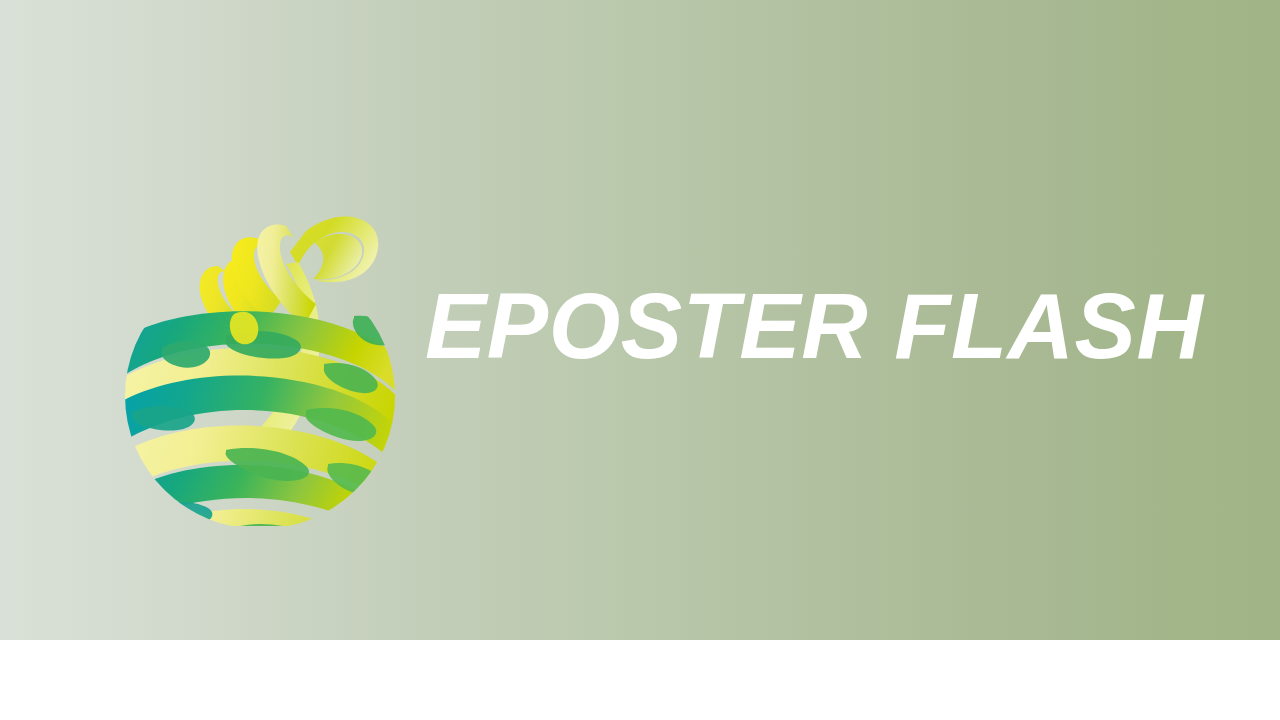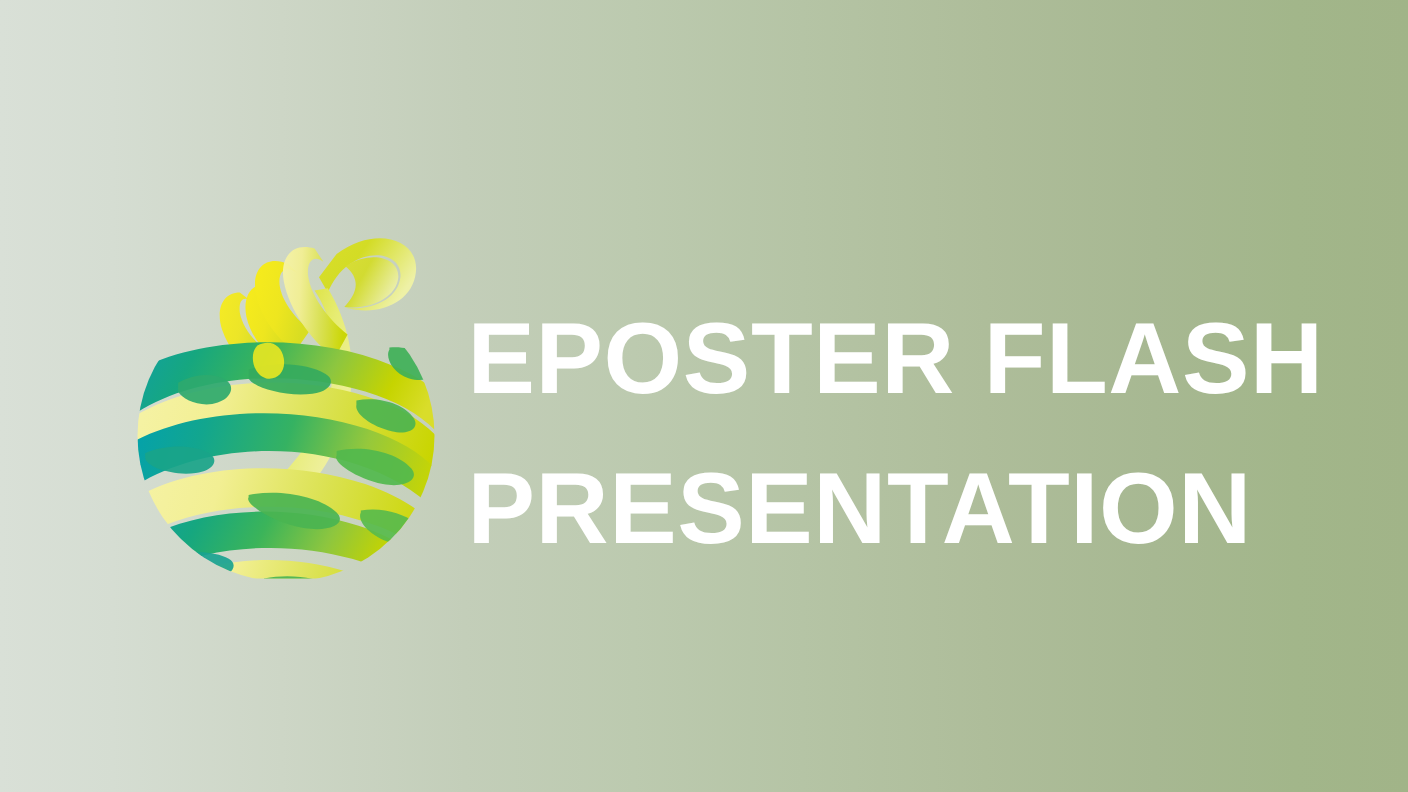--- a/index.html
+++ b/index.html
@@ -11,34 +11,35 @@
   }
 
   body {
     font-family: "Liberation Sans", sans-serif;
   }
 
   
   #slide {
     position: relative;
     width: 1280px;
-    height: 720px;
+    height: 640px;
     background: linear-gradient(
         90deg,
         #d9e0d7 0%,
         #d5ddd2 8%,
         #cdd6c6 20%,
         #c3ceb9 33%,
         #bccaaf 45%,
         #b5c4a5 57%,
         #aebd9a 70%,
         #a7b892 82%,
         #a2b68a 92%,
         #a1b488 100%);
     overflow: hidden;
+    font-style: italic;
   }
 
   
   #logo-mark {
     position: absolute;
     left: 110px;
     top: 196px;
     width: 300px;
     height: 330px;
   }
@@ -191,16 +192,15 @@
         </g>
 
         <path d="M124 118 C 136 112 146 118 148 130 C 150 142 142 150 132 148
                  C 120 145 116 126 124 118 Z" fill="#f4ea1d" opacity="0.85"></path>
       </g>
     </svg>
   </div>
 
   <div id="title-block">
     <span class="title-line">EPOSTER FLASH</span>
-    <span class="title-line">PRESENTATION</span>
   </div>
 
 </div>
 
 </body></html>

